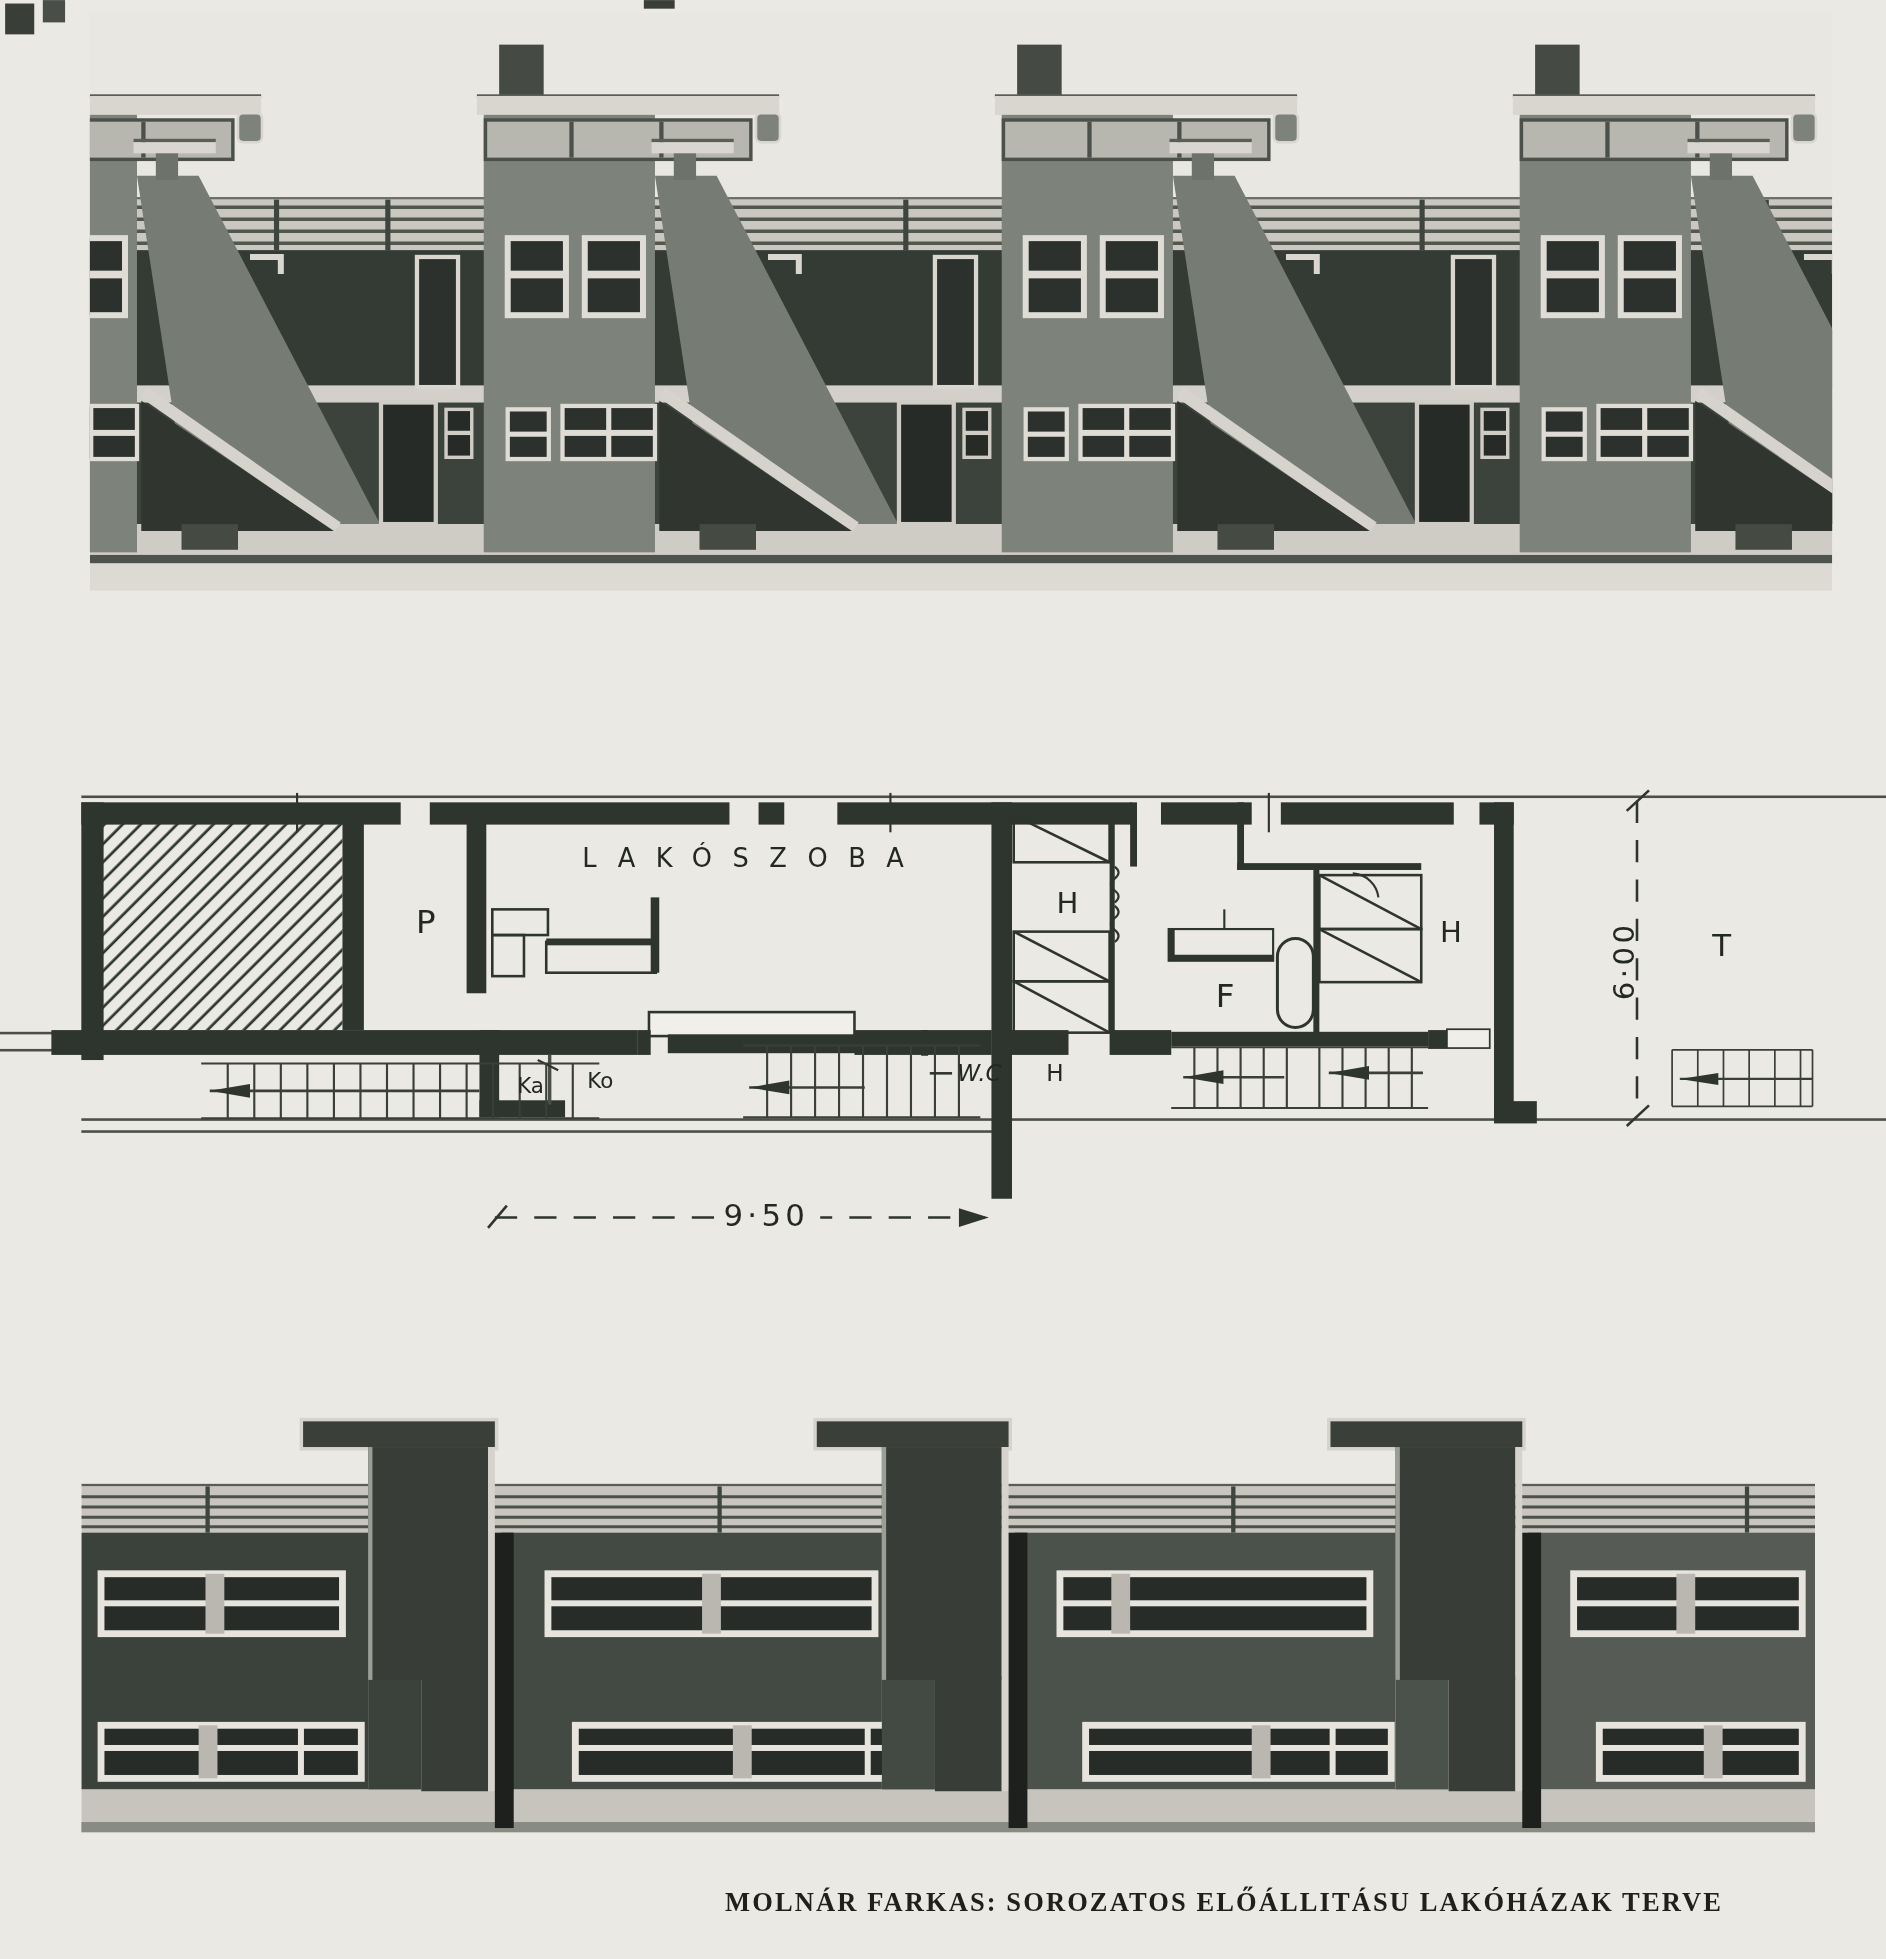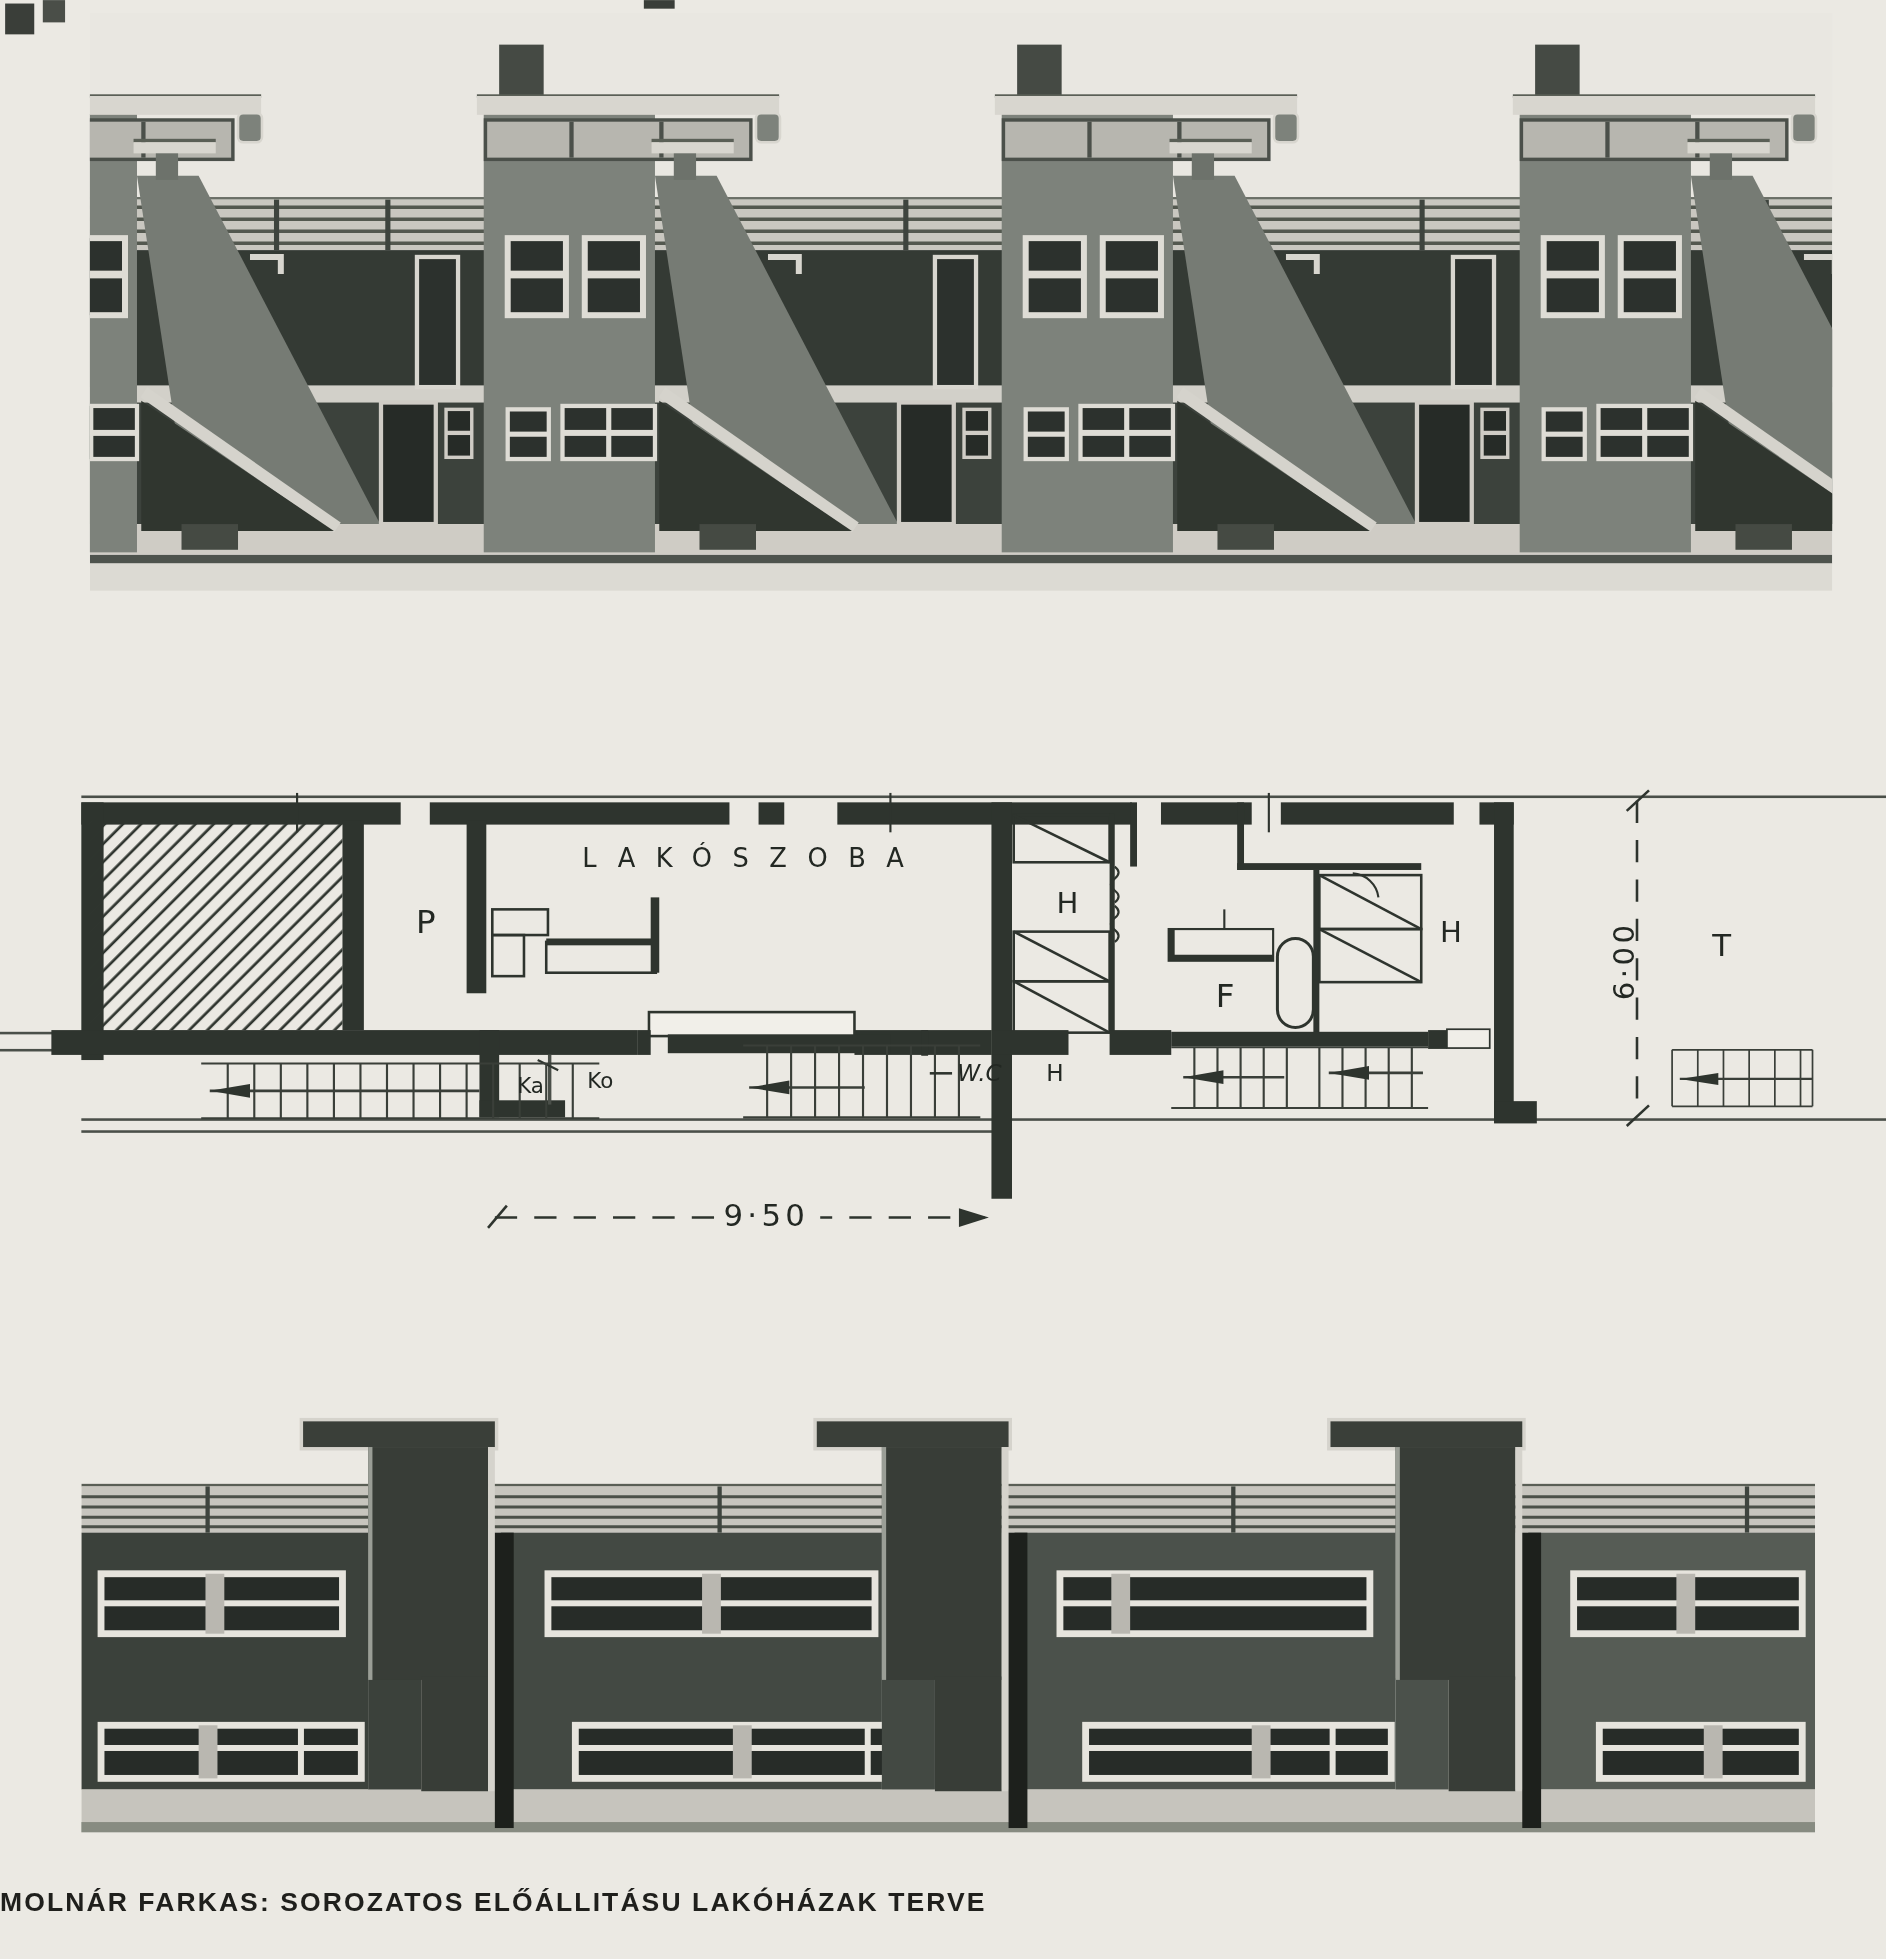--- a/index.html
+++ b/index.html
@@ -7,22 +7,22 @@
     position:relative;
     width:1887px;height:1960px;
     background:#ebe9e3;
     overflow:hidden;
     font-family:"DejaVu Sans", sans-serif;
   }
   svg{position:absolute;left:0;top:0;}
   .caption{
     position:absolute;
     left:0;top:1887px;width:1723px;
-    text-align:left;
-    font-family:Liberation Sans, sans-serif;
+    text-align:right;
+    font-family:Liberation Serif, serif;
     font-size:26.5px;
     letter-spacing:2.1px;
     color:#1f1f1c;
     font-weight:600;
   }
   .plan-label{
     font-family:"DejaVu Sans", sans-serif;
     fill:#232823;
   }
 </style>

